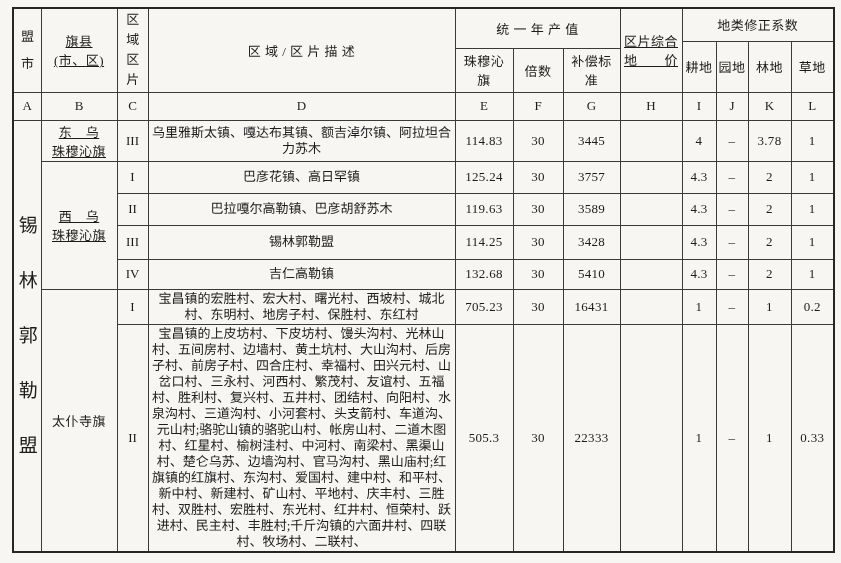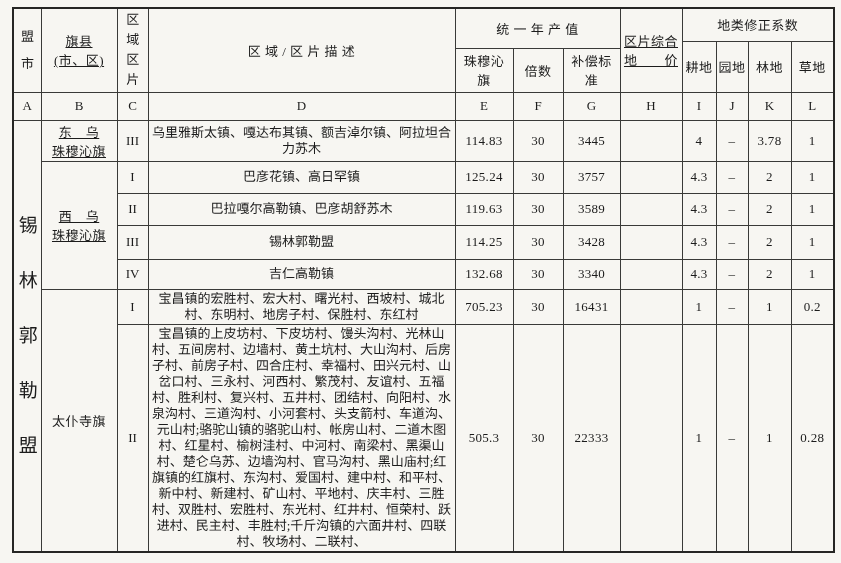--- a/index.html
+++ b/index.html
@@ -177,21 +177,21 @@
       <td class="num">–</td>
       <td class="num">2</td>
       <td class="num">1</td>
     </tr>
 
     <tr class="row5">
       <td>IV</td>
       <td class="desc">吉仁高勒镇</td>
       <td class="num">132.68</td>
       <td class="num">30</td>
-      <td class="num">3340</td>
+      <td class="num">5410</td>
       <td class="num"></td>
       <td class="num">4.3</td>
       <td class="num">–</td>
       <td class="num">2</td>
       <td class="num">1</td>
     </tr>
 
     <tr class="row6">
       <td rowspan="2" class="hd">太仆寺旗</td>
       <td>I</td>
@@ -209,17 +209,17 @@
     <tr class="row7">
       <td>II</td>
       <td class="desc">宝昌镇的上皮坊村、下皮坊村、馒头沟村、光林山村、五间房村、边墙村、黄土坑村、大山沟村、后房子村、前房子村、四合庄村、幸福村、田兴元村、山岔口村、三永村、河西村、繁茂村、友谊村、五福村、胜利村、复兴村、五井村、团结村、向阳村、水泉沟村、三道沟村、小河套村、头支箭村、车道沟、元山村;骆驼山镇的骆驼山村、帐房山村、二道木图村、红星村、榆树洼村、中河村、南梁村、黑渠山村、楚仑乌苏、边墙沟村、官马沟村、黑山庙村;红旗镇的红旗村、东沟村、爱国村、建中村、和平村、新中村、新建村、矿山村、平地村、庆丰村、三胜村、双胜村、宏胜村、东光村、红井村、恒荣村、跃进村、民主村、丰胜村;千斤沟镇的六面井村、四联村、牧场村、二联村、</td>
       <td class="num">505.3</td>
       <td class="num">30</td>
       <td class="num">22333</td>
       <td class="num"></td>
       <td class="num">1</td>
       <td class="num">–</td>
       <td class="num">1</td>
-      <td class="num">0.28</td>
+      <td class="num">0.33</td>
     </tr>
   </tbody>
     </table>
 </div>
 
 </body></html>

